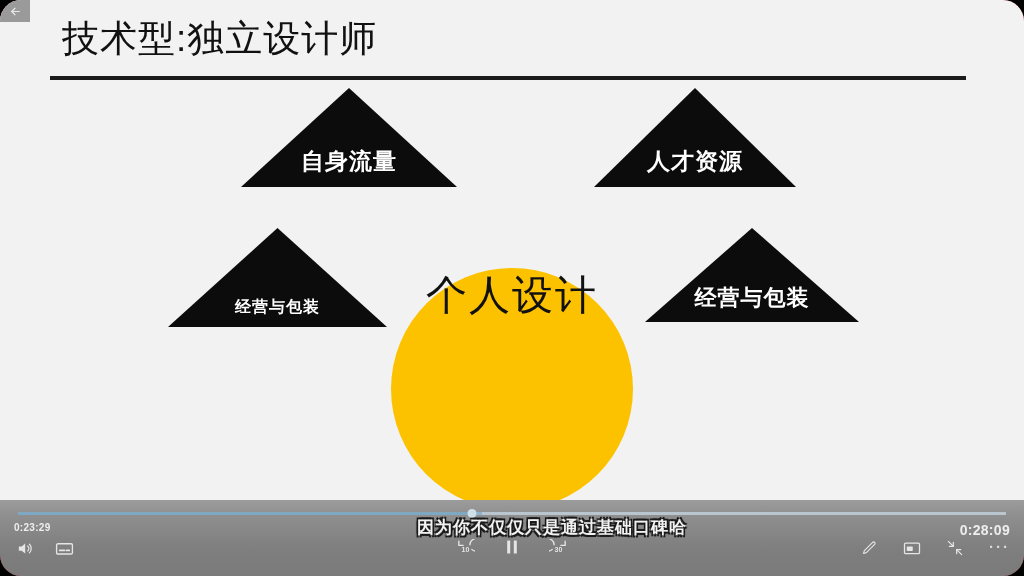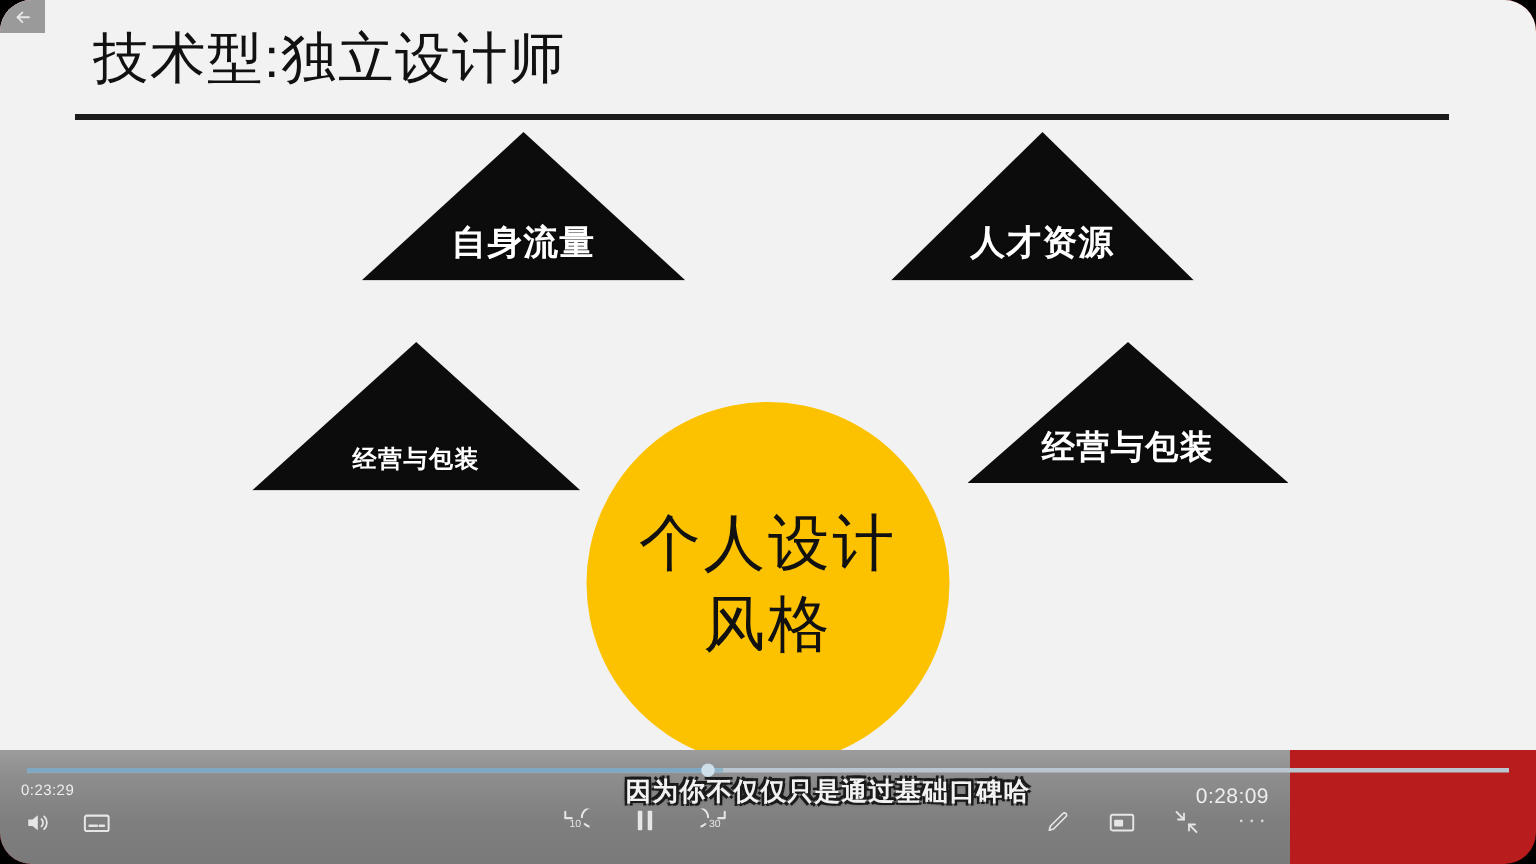--- a/index.html
+++ b/index.html
@@ -116,21 +116,21 @@
     position: absolute;
     left: 391px;
     top: 268px;
     width: 242px;
     height: 242px;
     border-radius: 50%;
     background: #fcc200;
     display: flex;
     flex-direction: column;
     align-items: center;
-    justify-content: center;
+    justify-content: space-between;
     z-index: 25;
   }
   .circle-line {
     color: #111;
     font-size: 41px;
     font-weight: 400;
     line-height: 1.32;
     letter-spacing: 2px;
   }
 
@@ -154,24 +154,25 @@
        0 0 3px #1a1a1a;
     pointer-events: none;
     margin-left: 40px;
   }
 
   
   .player {
     position: absolute;
     left: 0;
     top: 500px;
-    width: 860px;
+    width: 1024px;
     height: 76px;
     background: linear-gradient(180deg, #9c9c9c 0%, #8e8e8e 22%, #7f7f7f 62%, #7a7a7a 100%);
     z-index: 50;
+    font-weight: bold;
   }
 
   .progress-track {
     position: absolute;
     left: 18px;
     top: 12px;
     width: 988px;
     height: 3px;
     background: #b9c6cf;
   }
@@ -295,21 +296,20 @@
       <div class="tri-label">经营与包装</div>
     </div>
 
     <div class="tri" id="tri-field">
       <div class="shape"></div>
       <div class="tri-label">经营与包装</div>
     </div>
 
     <div class="circle">
       <div class="circle-line">个人设计</div>
-      <div class="circle-line">风格</div>
     </div>
 
   </div>
 
   <div class="back-btn">
     <svg width="13" height="13" viewBox="0 0 24 24" fill="none" stroke="currentColor" stroke-width="2.2" stroke-linecap="round" stroke-linejoin="round" aria-hidden="true">
       <line x1="19" y1="12" x2="5" y2="12"></line>
       <polyline points="11 18 5 12 11 6"></polyline>
     </svg>
   </div>

